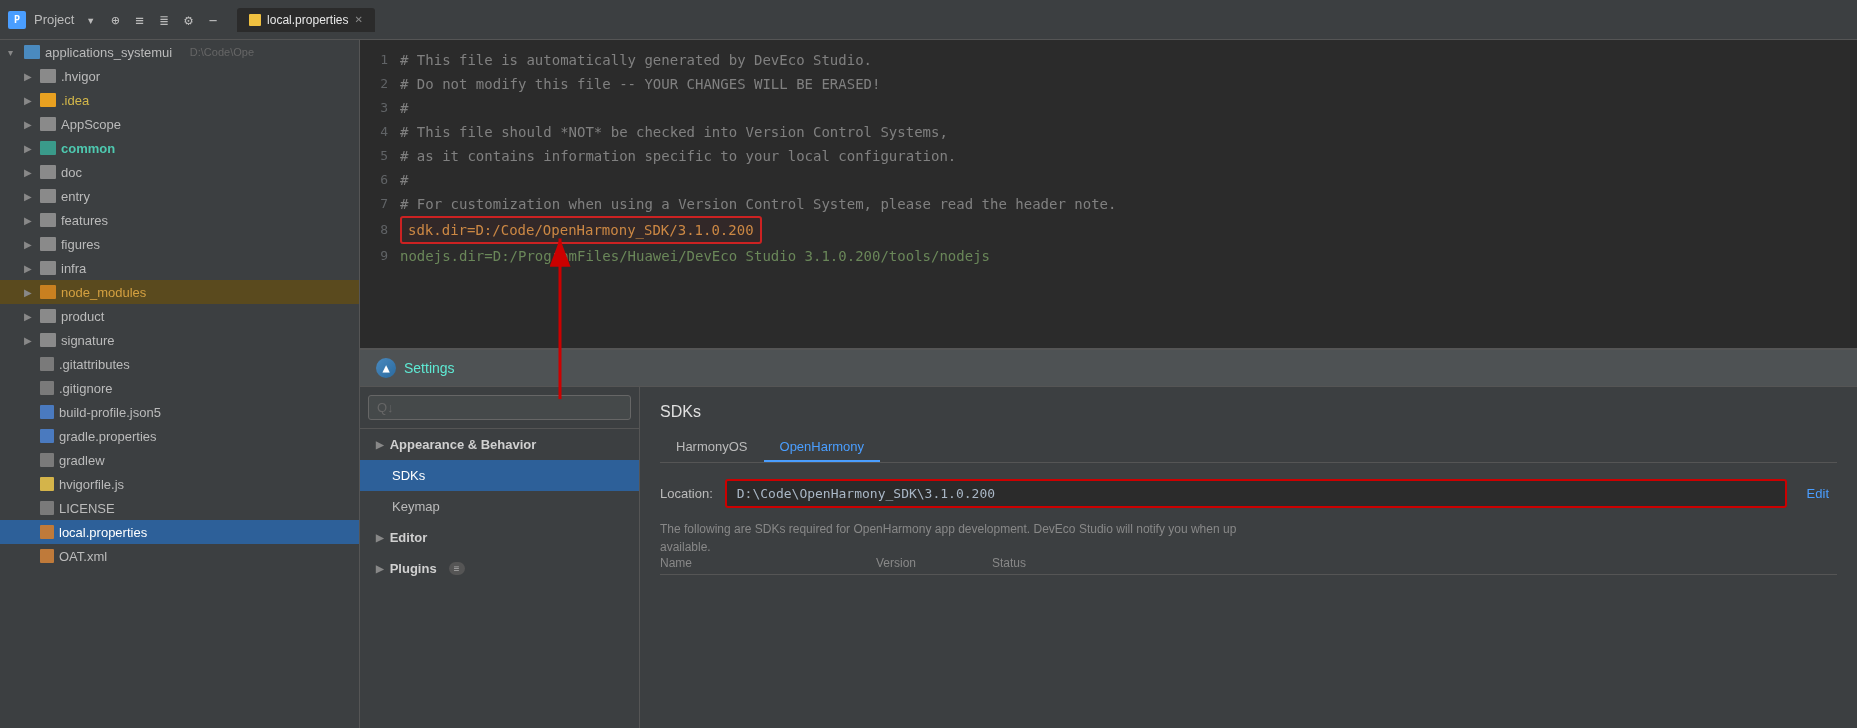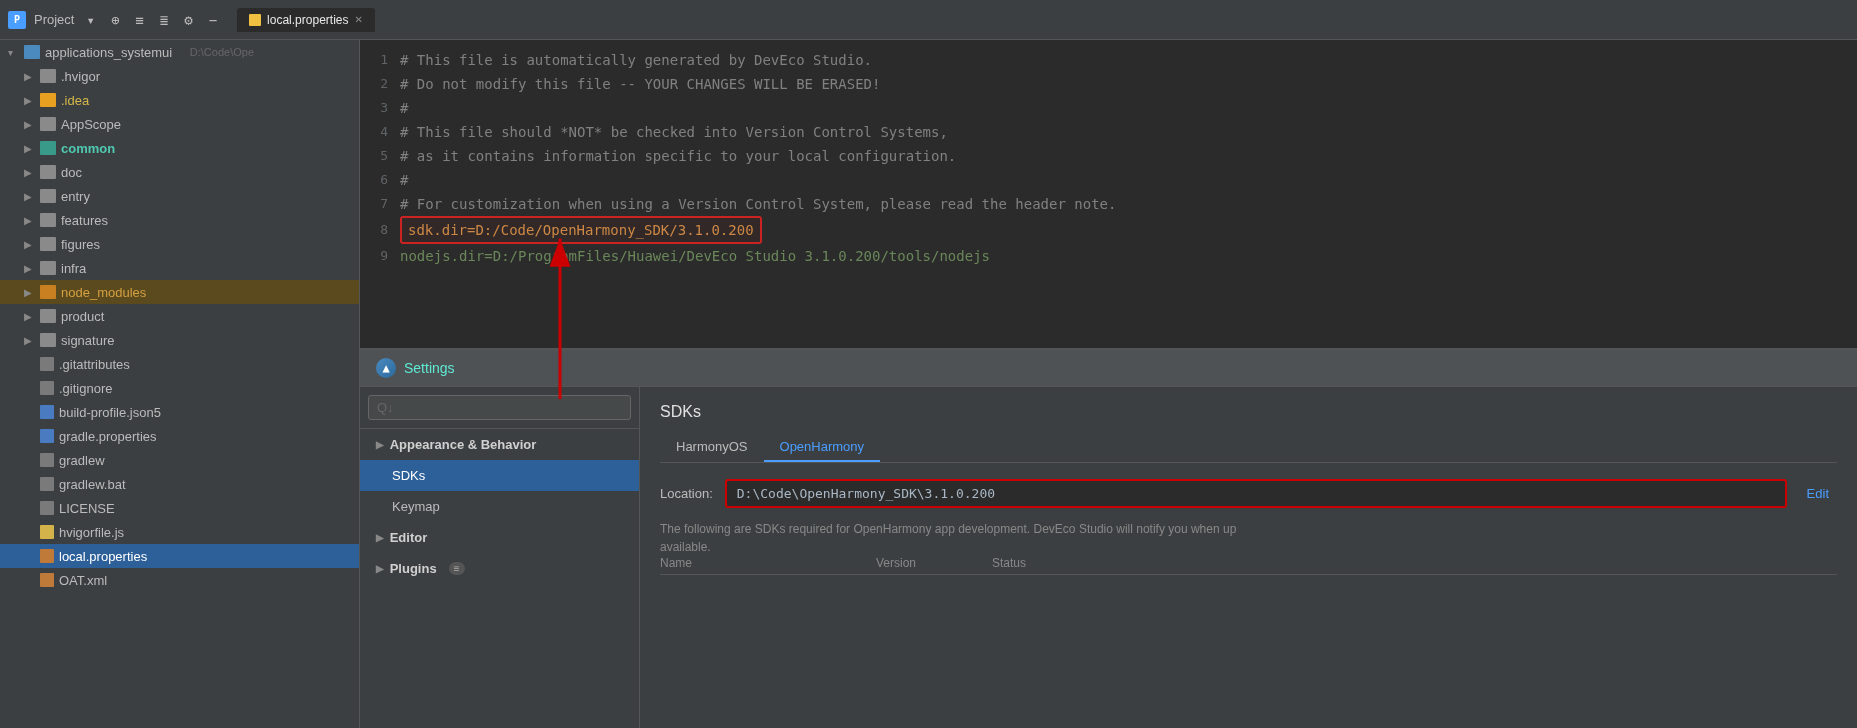--- a/index.html
+++ b/index.html
@@ -505,36 +505,31 @@
       <span class="file-icon file-blue"></span>
       <span>gradle.properties</span>
     </div>
 
     <div class="tree-item indent-1">
       <span class="tree-arrow" style="visibility:hidden;"></span>
       <span class="file-icon file-gray"></span>
       <span>gradlew</span>
     </div>
 
-    <div class="tree-item indent-1">
-      <span class="tree-arrow" style="visibility:hidden;"></span>
-      <span class="file-icon file-gray"></span>
-      <span>gradlew.bat</span>
+
+    <div class="tree-item indent-1">
+      <span class="tree-arrow" style="visibility:hidden;"></span>
+      <span class="file-icon file-yellow"></span>
+      <span>hvigorfile.js</span>
     </div>
 
     <div class="tree-item indent-1">
       <span class="tree-arrow" style="visibility:hidden;"></span>
       <span class="file-icon file-gray"></span>
       <span>LICENSE</span>
-    </div>
-
-    <div class="tree-item indent-1">
-      <span class="tree-arrow" style="visibility:hidden;"></span>
-      <span class="file-icon file-yellow"></span>
-      <span>hvigorfile.js</span>
     </div>
 
     <div class="tree-item indent-1 selected">
       <span class="tree-arrow" style="visibility:hidden;"></span>
       <span class="file-icon file-orange"></span>
       <span>local.properties</span>
     </div>
 
     <div class="tree-item indent-1">
       <span class="tree-arrow" style="visibility:hidden;"></span>

